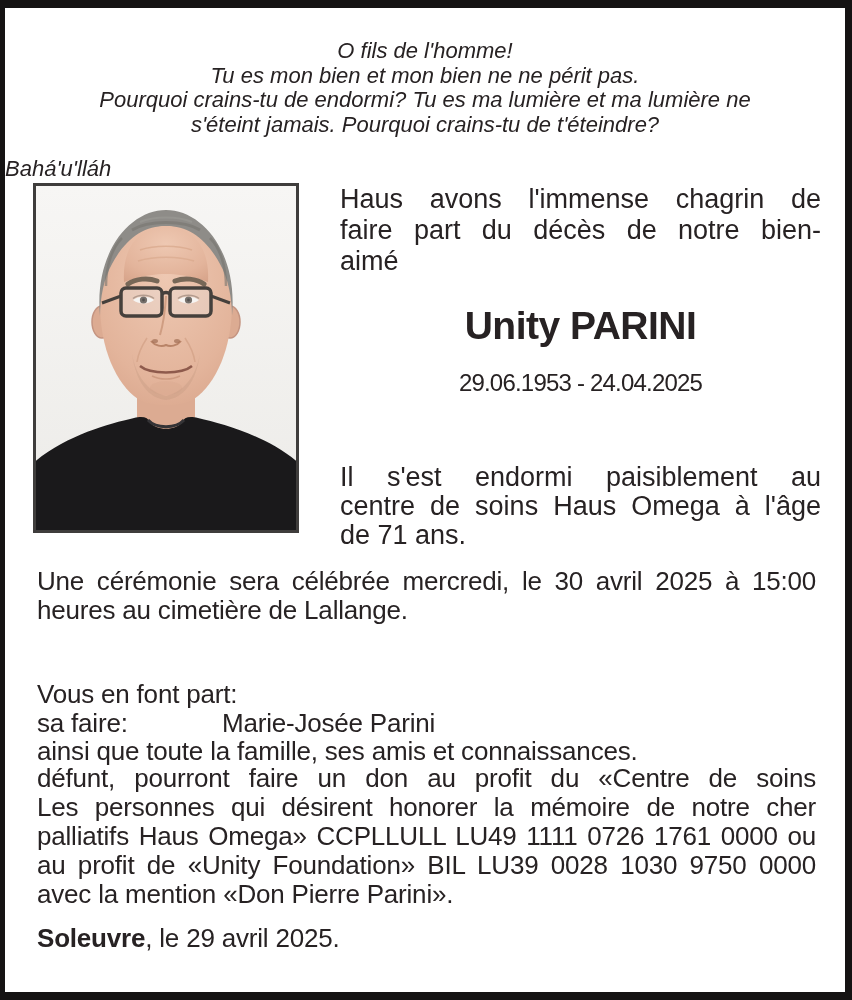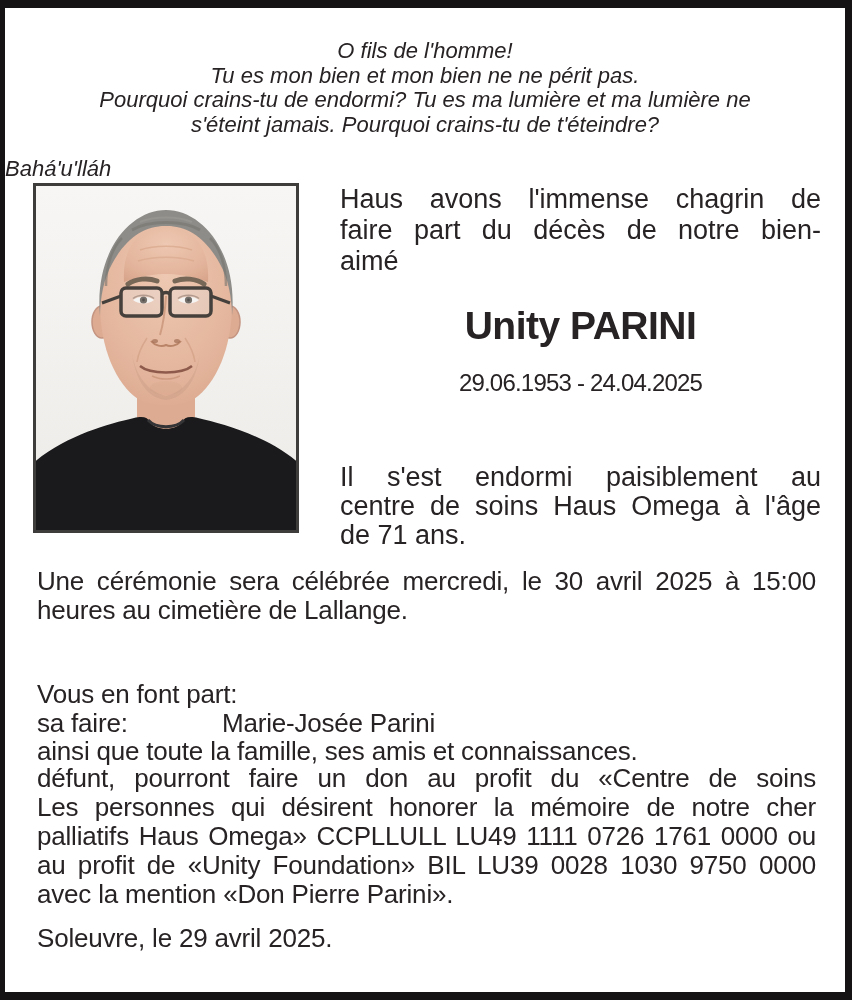--- a/index.html
+++ b/index.html
@@ -38,21 +38,21 @@
 
   
   .fw { position:absolute; left:32px; width:779px; font-size:26px;
         line-height:29px; letter-spacing:-0.2px; }
   .ceremony { top:543px;margin-top:16px; }
   .family   { top:672px; }
   .family > div { line-height:28.5px; }
   .rel-label { display:inline-block; width:185px; }
   .donation { top:756px; }
   .signoff  { top:916px; }
-  .signoff .place { font-weight:normal; }
+  .signoff .place { font-weight:bold; }
 
   
   .jlines > div { text-align:justify; text-align-last:justify; }
   .jlines > div:last-child { text-align-last:left; }
 </style>
 </head>
 <body>
 
 <div class="page">
 

